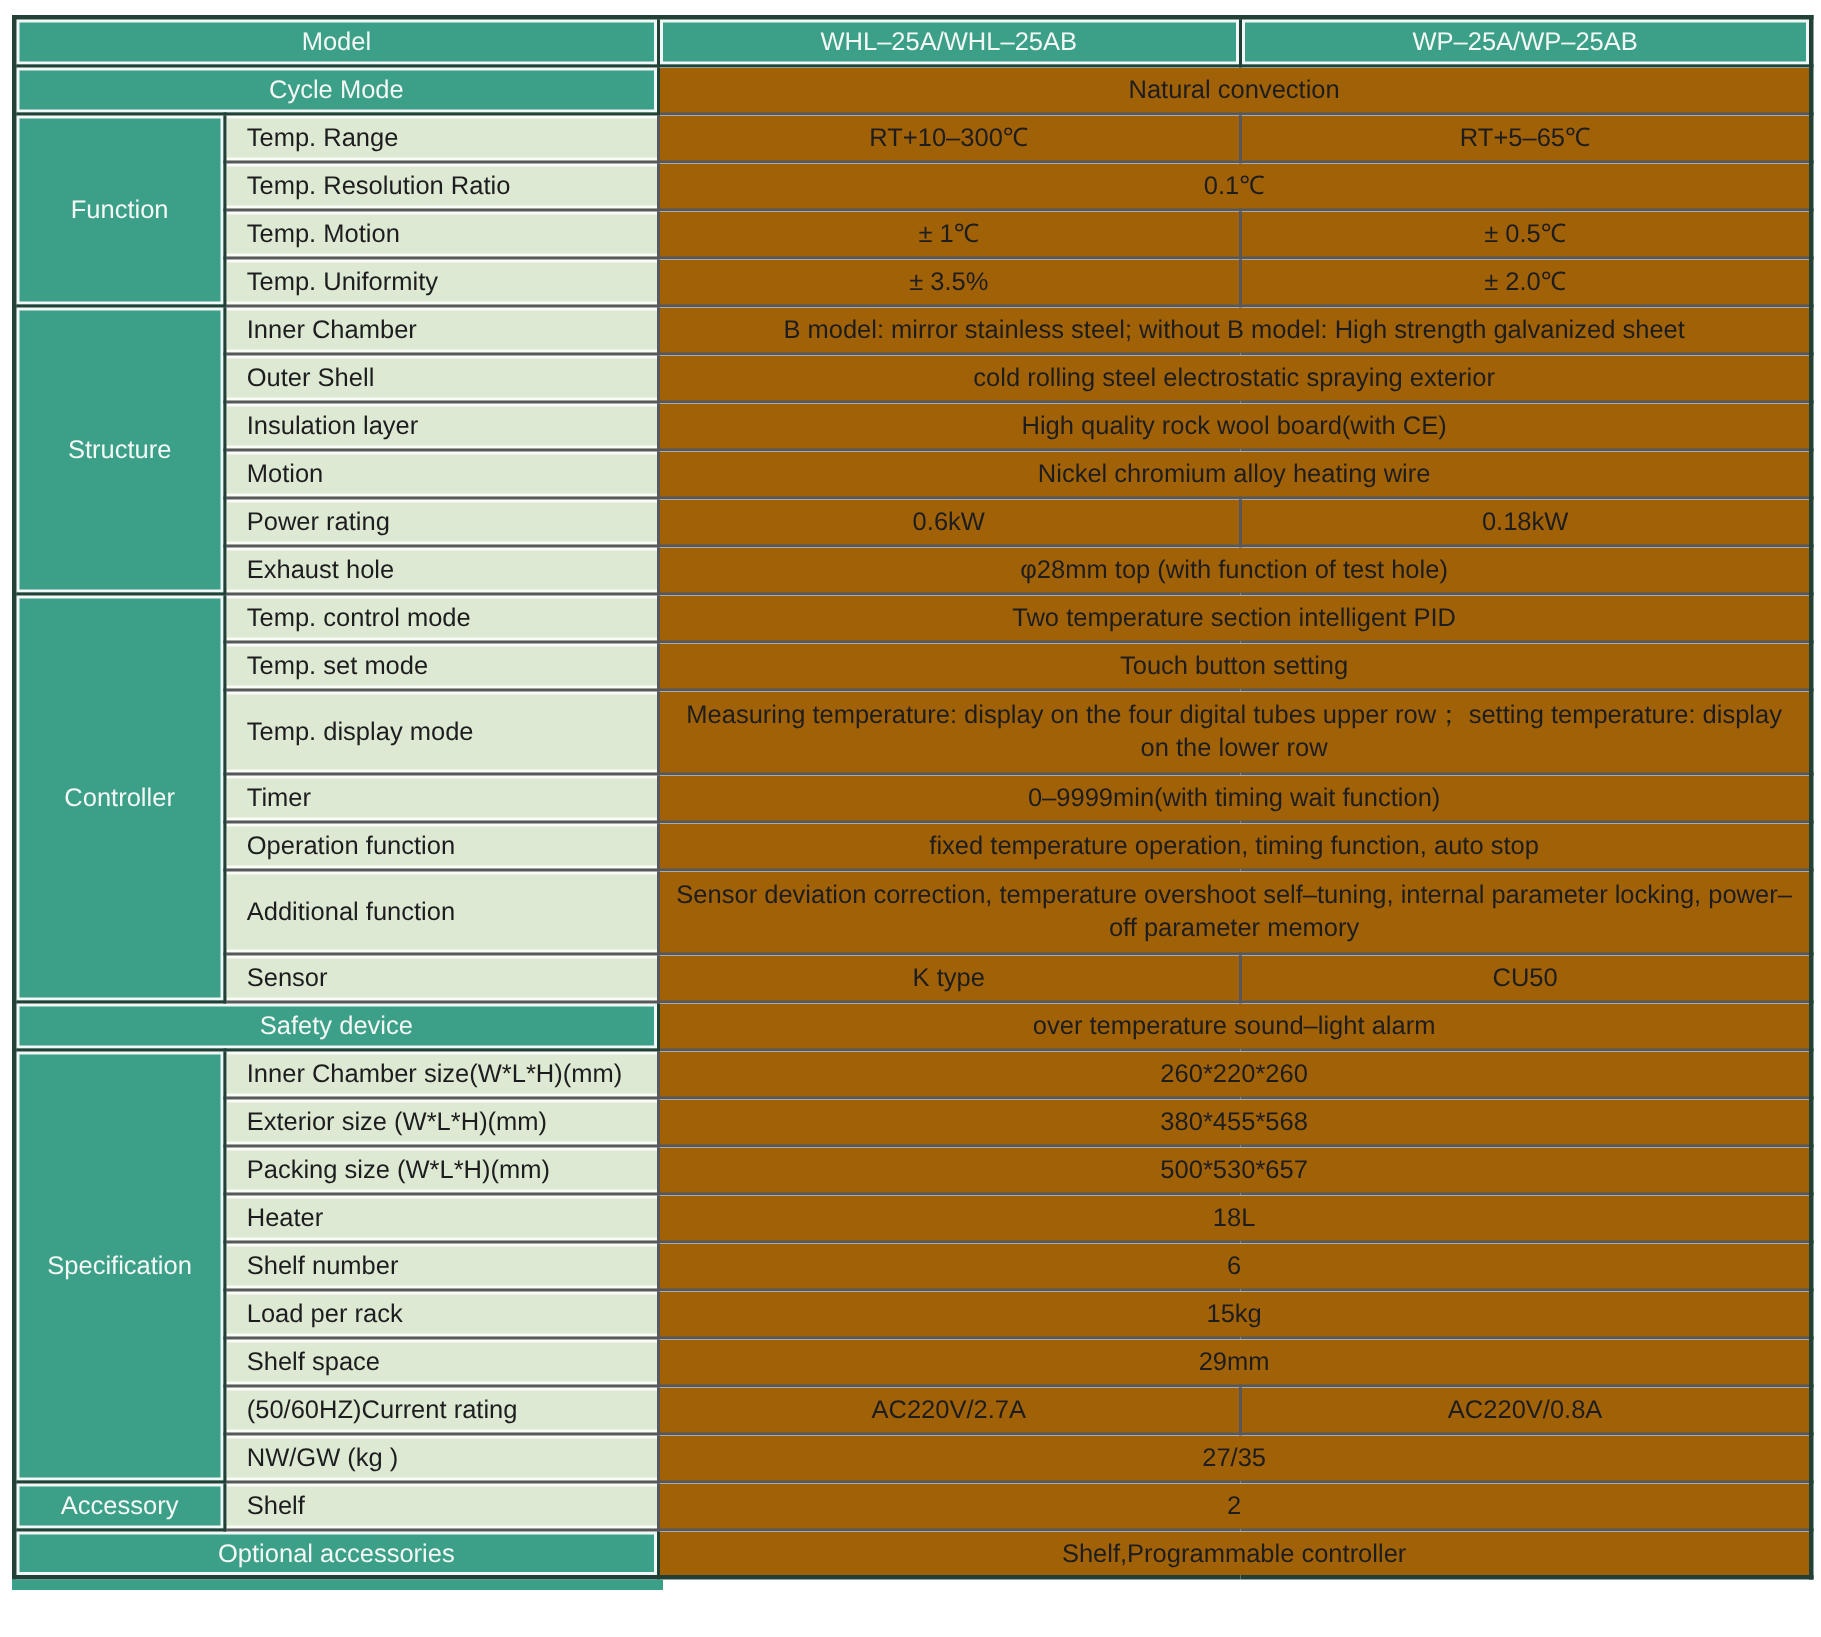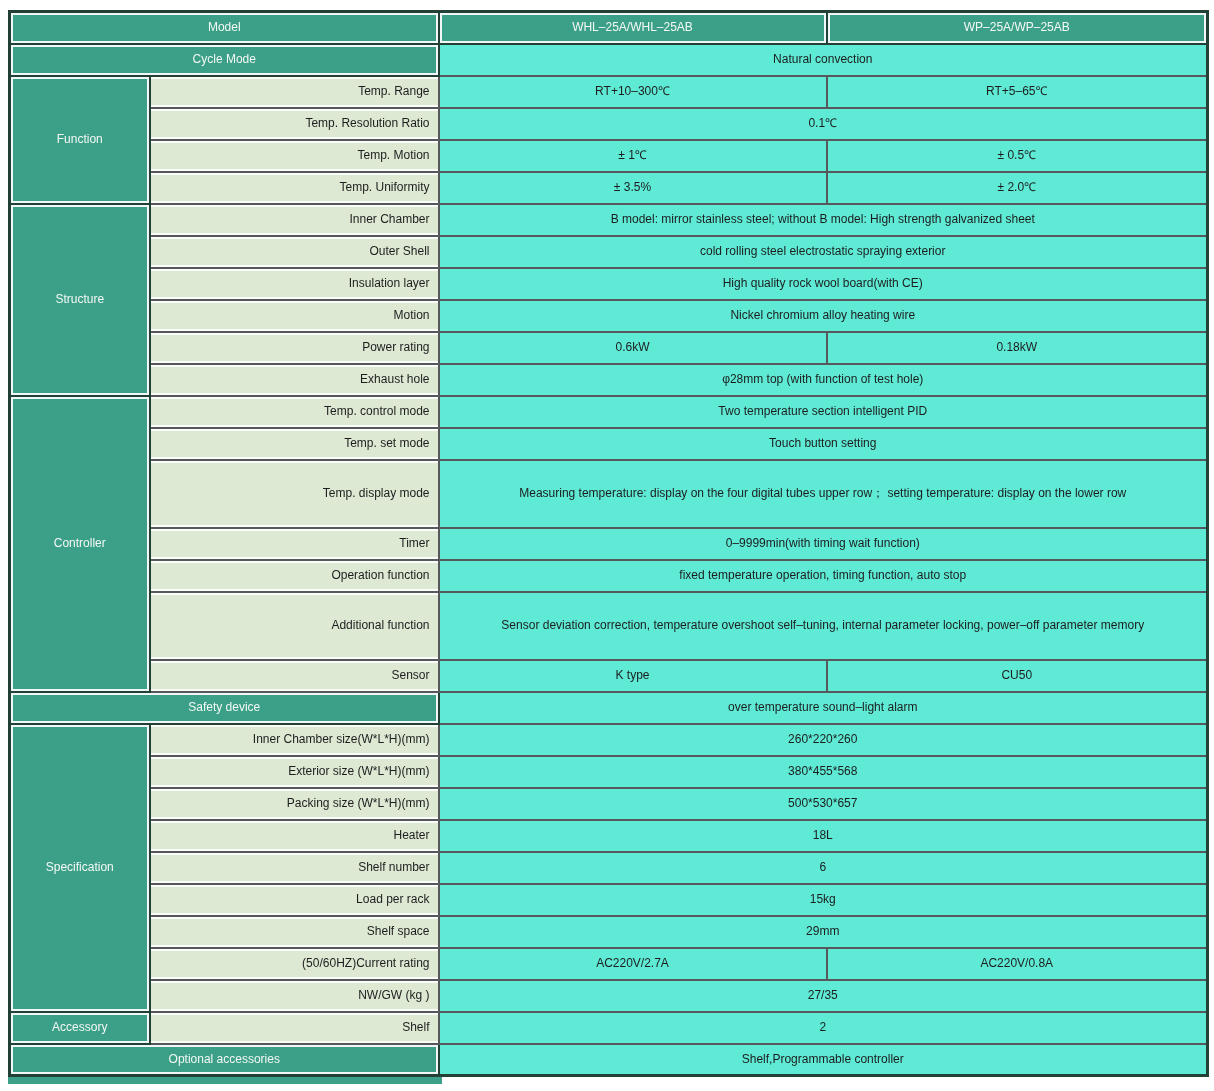--- a/index.html
+++ b/index.html
@@ -10,45 +10,45 @@
     background: #ffffff;
     padding: 10px 8px 0 8px;
     font-family: "Liberation Sans", sans-serif;
     color: #1d1d1f;
   }
   table.spec {
     width: 1198px;
     border-collapse: collapse;
     table-layout: fixed;
     border: 3px solid #234036;
-    font-size: 12px;
+    font-size: 17px;
   }
   td {
     border: 2px solid #57585b;
     padding: 2px 8px;
     text-align: center;
     vertical-align: middle;
     overflow: hidden;
     line-height: 1.25;
   }
   tr.r { height: 32px; }
-  tr.r-tall { height: 68px; }
+  tr.r-tall { height: 56px; }
   td.t {
     background: #3ca089;
     color: #f4f8f5;
     border-color: #234036;
     box-shadow: inset 0 0 0 2px rgba(255,255,255,0.92);
   }
   td.g {
     background: #dde9d2;
-    text-align: right;
+    text-align: left;
     padding-left: 14px;
     box-shadow: inset 0 2px 0 rgba(255,255,255,0.85), inset 0 -2px 0 rgba(255,255,255,0.85);
   }
-  td.w { background: #5eead4; }
+  td.w { background: #a16207; }
   .bottom-strip {
     width: 434px;
     height: 7px;
     background: #3ca089;
   }
 </style>
 </head>
 <body>
 
 <table class="spec">

